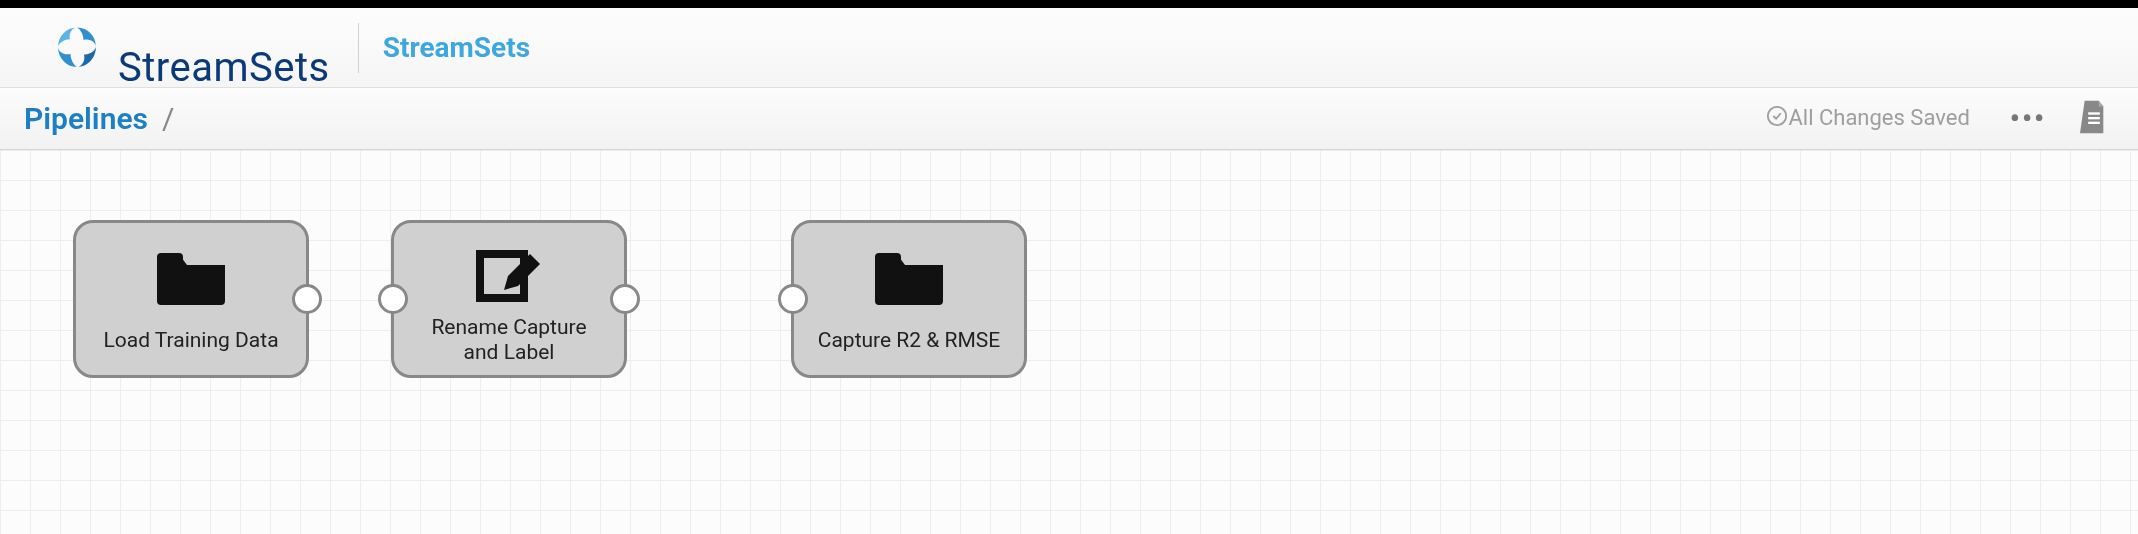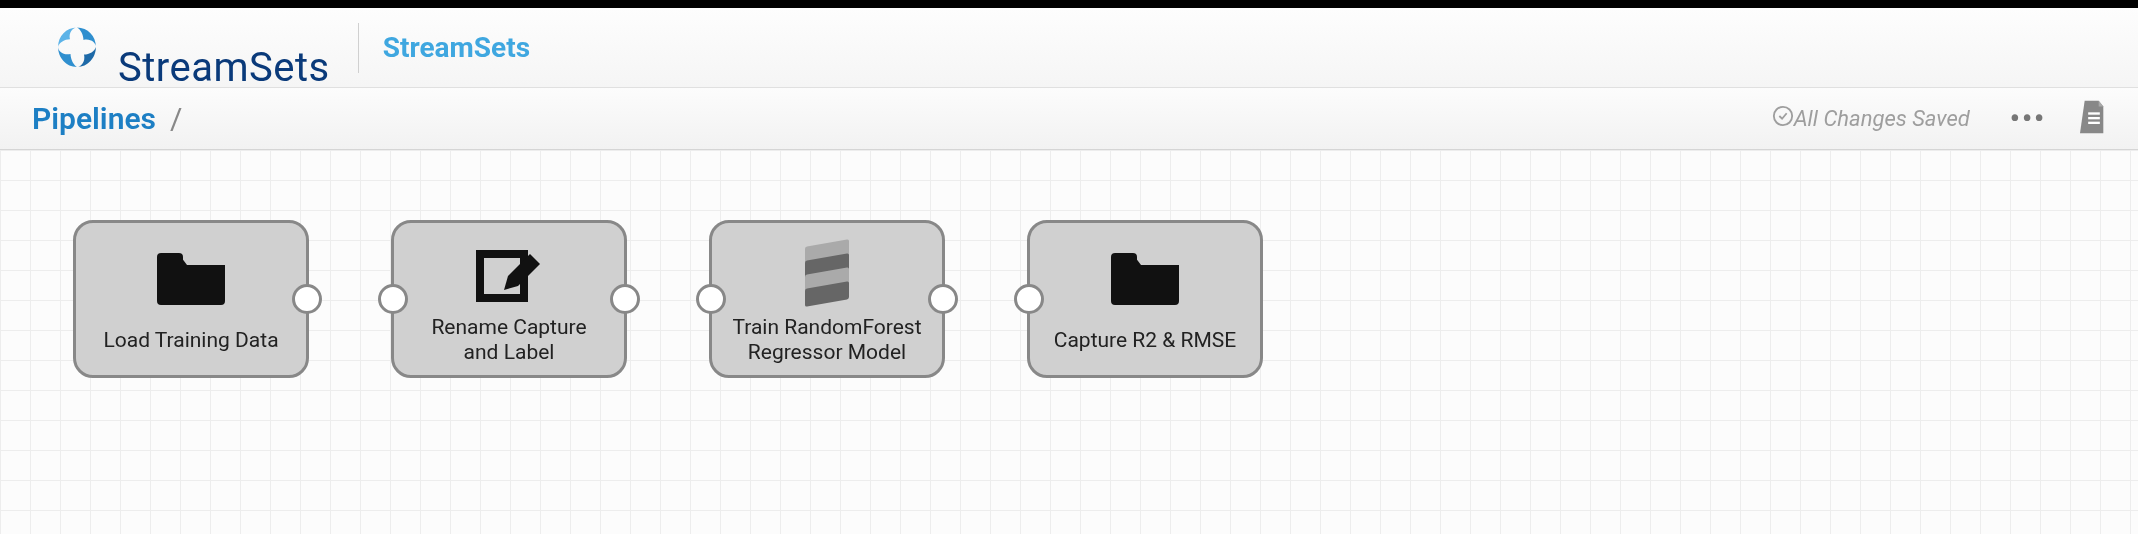--- a/index.html
+++ b/index.html
@@ -55,39 +55,37 @@
     }
     .breadcrumb {
       display: flex;
       align-items: center;
       font-size: 30px;
       gap: 14px;
     }
     .breadcrumb-link {
       color: #1d7fc4;
       font-weight: 600;
-      margin-left: 8px;
     }
     .breadcrumb-sep {
       color: #888;
       font-weight: 400;
     }
     .breadcrumb-current {
       color: #333;
       font-weight: 600;
     }
     .spacer { flex: 1; }
     .status {
       display: flex;
-      align-items: center;
+      align-items: flex-start;
       gap: 0;
       color: #9e9e9e;
       font-size: 22px;
       margin-right: 28px;
-      font-style: italic;
     }
     .more-btn {
       color: #777;
       font-size: 28px;
       font-weight: 700;
       letter-spacing: 2px;
       padding: 4px 12px;
       margin-right: 22px;
       cursor: pointer;
     }
@@ -263,34 +261,20 @@
         </div>
         <div class="node-label">Rename Capture
 and Label</div>
         <div class="port port-in"></div>
         <div class="port port-out"></div>
       </div>
       <div class="connector">
         <div class="arrow-line"></div>
         <div class="arrow-head"></div>
       </div>
-      <div class="node">
-        <div class="icon-wrap">
-          <div class="scala-stack">
-            <div class="scala-layer" style="top:0;background:#aaa"></div>
-            <div class="scala-layer" style="top:14px;background:#666"></div>
-            <div class="scala-layer" style="top:28px;background:#aaa"></div>
-            <div class="scala-layer" style="top:42px;background:#666"></div>
-          </div>
-        </div>
-        <div class="node-label">Train RandomForest
-Regressor Model</div>
-        <div class="port port-in"></div>
-        <div class="port port-out"></div>
-      </div>
       <div class="connector">
         <div class="arrow-line"></div>
         <div class="arrow-head"></div>
       </div>
       <div class="node">
         <div class="icon-wrap">
           <svg width="72" height="58" viewBox="0 0 72 58">
             <path d="M2 10 h24 l6 8 h38 v36 a4 4 0 0 1 -4 4 h-60 a4 4 0 0 1 -4 -4 z" fill="#111"></path>
             <path d="M2 10 a4 4 0 0 1 4 -4 h18 a4 4 0 0 1 4 4 v6 h-26 z" fill="#111"></path>
           </svg>

